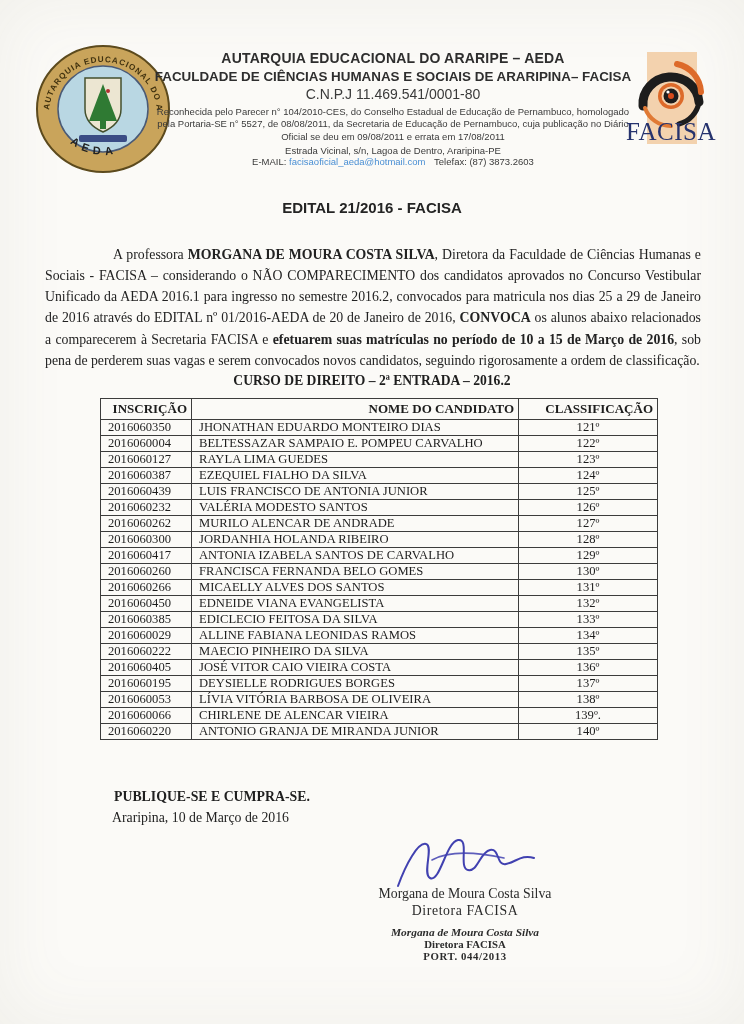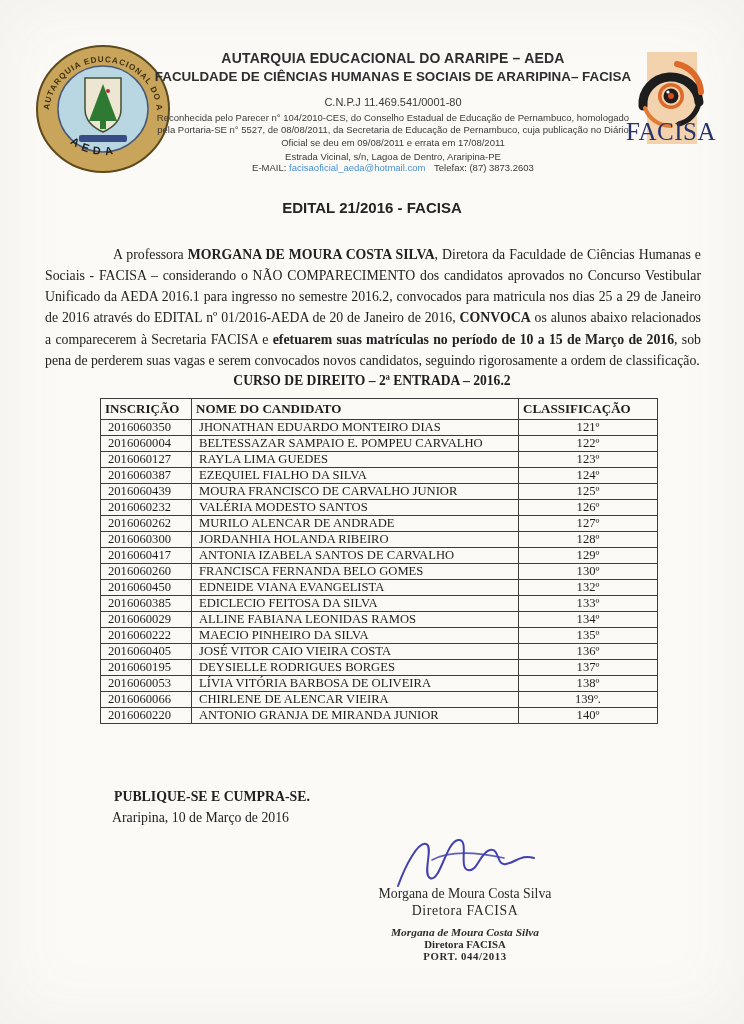--- a/index.html
+++ b/index.html
@@ -8,21 +8,21 @@
     background:#fbfaf7;overflow:hidden;color:#262626;
     font-family:"Liberation Serif",serif;
     box-shadow:inset 0 0 70px rgba(120,110,90,.08);
   }
   
   .seal{position:absolute;left:32px;top:42px;width:142px;height:138px;}
   .hdr{position:absolute;left:146px;top:50px;width:494px;text-align:center;
        font-family:"Liberation Sans",sans-serif;color:#2e2e2e;}
   .hdr .l1{font-size:14px;font-weight:bold;letter-spacing:.2px;}
   .hdr .l2{font-size:13.4px;font-weight:bold;margin-top:3px;}
-  .hdr .cnpj{font-size:11px;margin-top:12px;color:#3a3a3a;}
+  .hdr .cnpj{font-size:14px;margin-top:2px;color:#3a3a3a;}
   .hdr .rec{font-size:9.5px;line-height:12.4px;margin-top:4px;padding:0 6px;color:#3a3a3a;}
   .hdr .addr{font-size:9.5px;margin-top:2px;color:#3a3a3a;}
   .hdr .mail{font-size:9.5px;color:#3a3a3a;}
   .hdr .mail .blue{color:#4a8fd4;}
   .hdr .mail .tfx{margin-left:6px;}
   .flogo{position:absolute;right:18px;top:50px;width:110px;height:115px;}
   .flogo svg{position:absolute;left:5px;top:0;}
   .flogo .word{position:absolute;left:0;top:68px;width:110px;text-align:center;
      font-family:"Liberation Serif",serif;font-size:25px;color:#26336e;letter-spacing:.5px;}
   
@@ -30,21 +30,21 @@
      font-family:"Liberation Sans",sans-serif;font-weight:bold;font-size:15px;color:#242424;}
   .para{position:absolute;top:230px;left:45px;width:656px;font-size:13.8px;
      line-height:21.2px;text-align:justify;text-indent:68px;color:#222;}
   .b{font-weight:bold;}
   
   .ttitle{position:absolute;top:373px;left:0;width:744px;text-align:center;
      font-weight:bold;font-size:13.6px;color:#1e1e1e;}
   .tblwrap{position:absolute;top:398px;left:100px;}
   table{border-collapse:collapse;font-family:"Liberation Serif",serif;color:#1d1d1d;}
   th,td{border:1px solid #3c3c3c;}
-  th{font-size:13px;font-weight:bold;padding:2px 4px;text-align:left;}
+  th{font-size:13px;font-weight:bold;padding:2px 4px;text-align:right;}
   td{font-size:12.6px;padding:0 7px;height:15px;line-height:13.8px;}
   td.cc{text-align:center;padding:0 2px;}
   
   .publish{position:absolute;top:781px;left:114px;font-weight:bold;font-size:13.8px;color:#1f1f1f;margin-top:8px;}
   .dateline{position:absolute;top:810px;left:112px;font-size:13.8px;color:#222;}
   .sig{position:absolute;top:834px;left:330px;width:270px;text-align:center;}
   .sig svg{display:block;margin:0 auto -6px 62px;}
   .sig .name{font-size:13.8px;color:#2a2a2a;}
   .sig .role{font-size:13.8px;margin-top:1px;color:#2a2a2a;letter-spacing:.6px;}
   .stamp{margin-top:7px;color:#2c2c2c;}
@@ -144,21 +144,21 @@
             <td>RAYLA LIMA GUEDES</td>
             <td class="cc">123º</td>
           </tr>
           <tr>
             <td>2016060387</td>
             <td>EZEQUIEL FIALHO DA SILVA</td>
             <td class="cc">124º</td>
           </tr>
           <tr>
             <td>2016060439</td>
-            <td>MOURA FRANCISCO DE CARVALHO JUNIOR</td>
+            <td>LUIS FRANCISCO DE ANTONIA JUNIOR</td>
             <td class="cc">125º</td>
           </tr>
           <tr>
             <td>2016060232</td>
             <td>VALÉRIA MODESTO SANTOS</td>
             <td class="cc">126º</td>
           </tr>
           <tr>
             <td>2016060262</td>
             <td>MURILO ALENCAR DE ANDRADE</td>
@@ -171,20 +171,25 @@
           </tr>
           <tr>
             <td>2016060417</td>
             <td>ANTONIA IZABELA SANTOS DE CARVALHO</td>
             <td class="cc">129º</td>
           </tr>
           <tr>
             <td>2016060260</td>
             <td>FRANCISCA FERNANDA BELO GOMES</td>
             <td class="cc">130º</td>
+          </tr>
+          <tr>
+            <td>2016060266</td>
+            <td>MICAELLY ALVES DOS SANTOS</td>
+            <td class="cc">131º</td>
           </tr>
           <tr>
             <td>2016060450</td>
             <td>EDNEIDE VIANA EVANGELISTA</td>
             <td class="cc">132º</td>
           </tr>
           <tr>
             <td>2016060385</td>
             <td>EDICLECIO FEITOSA DA SILVA</td>
             <td class="cc">133º</td>

